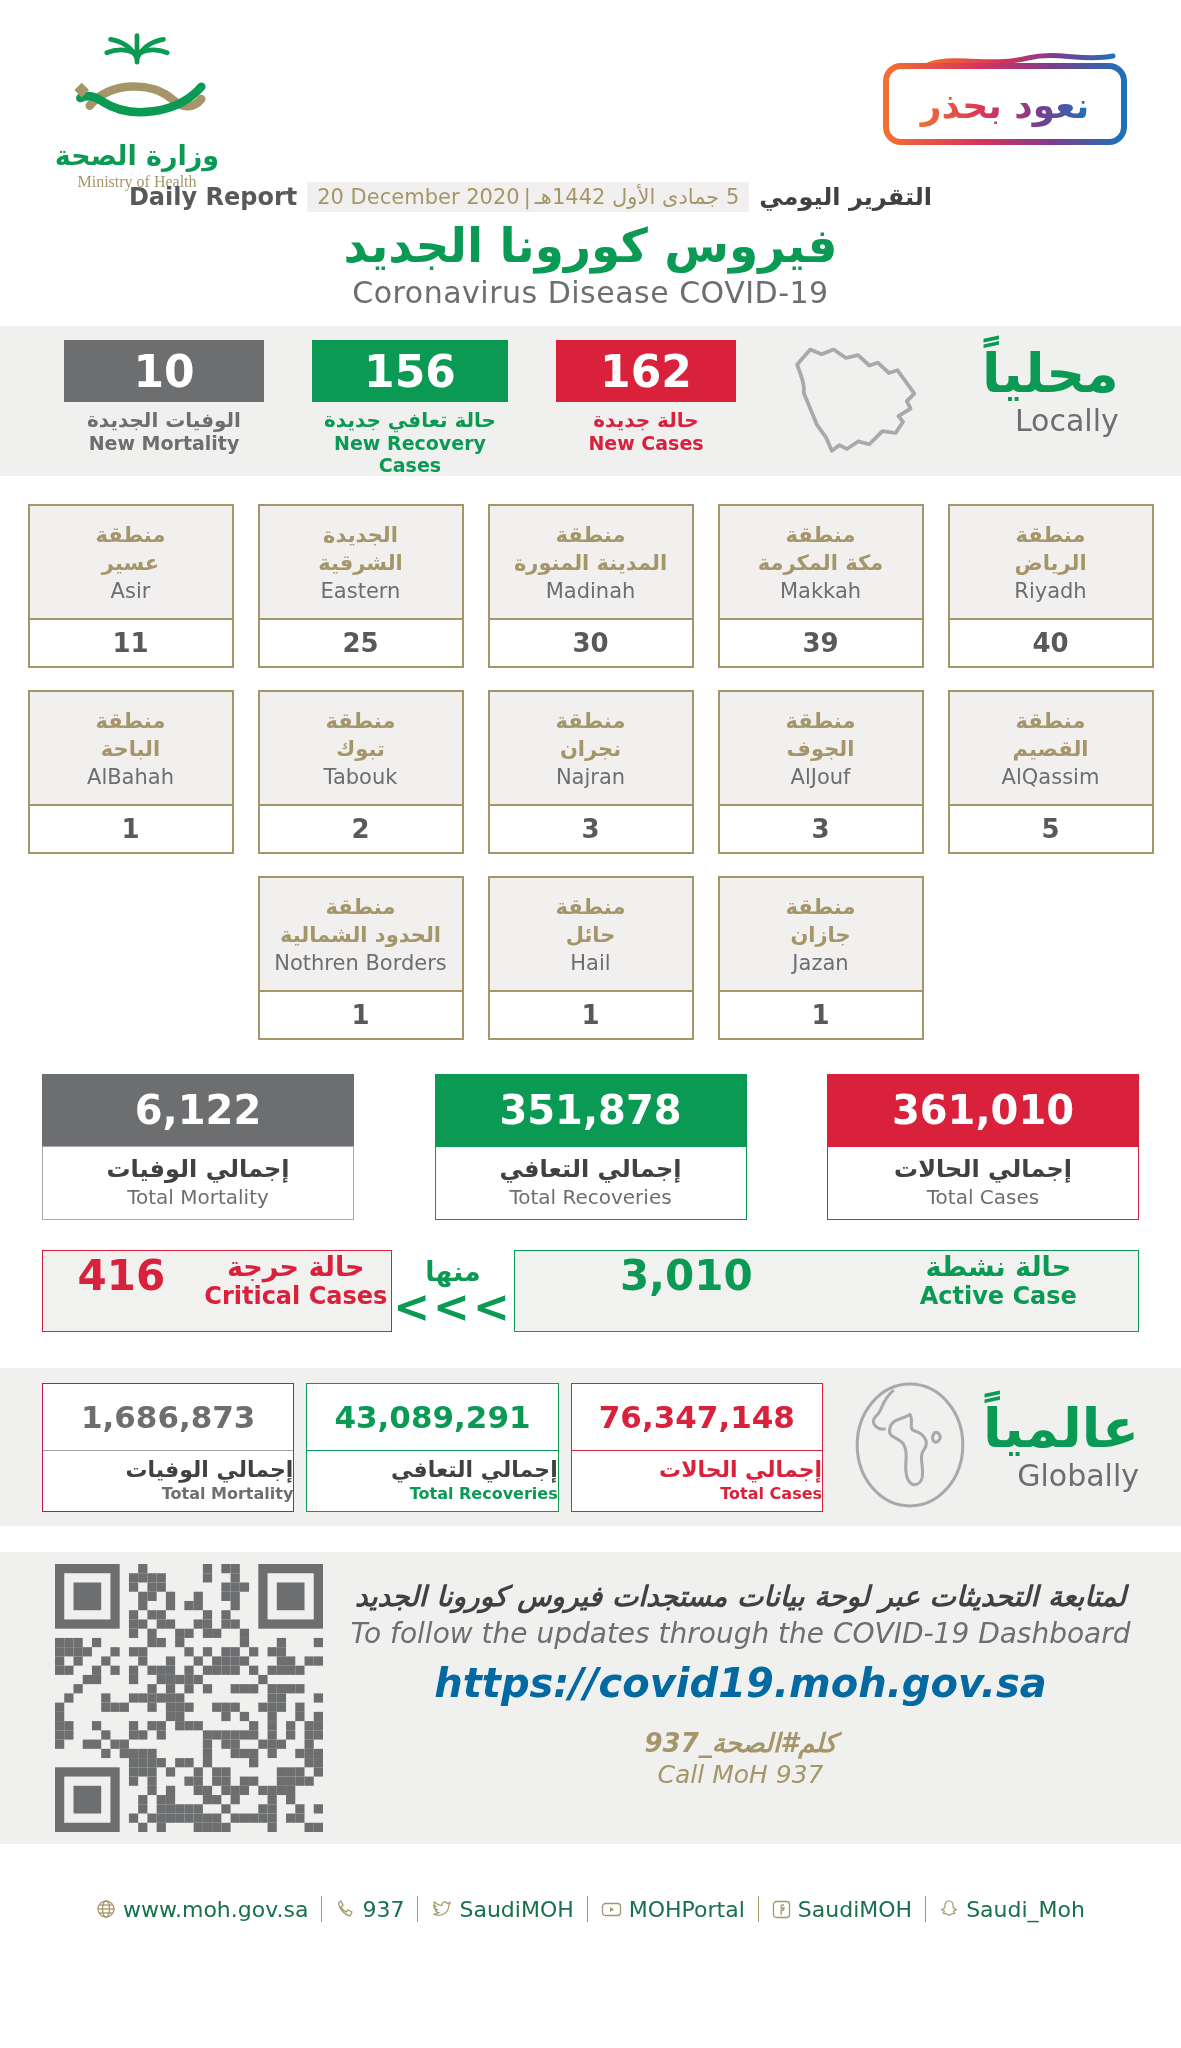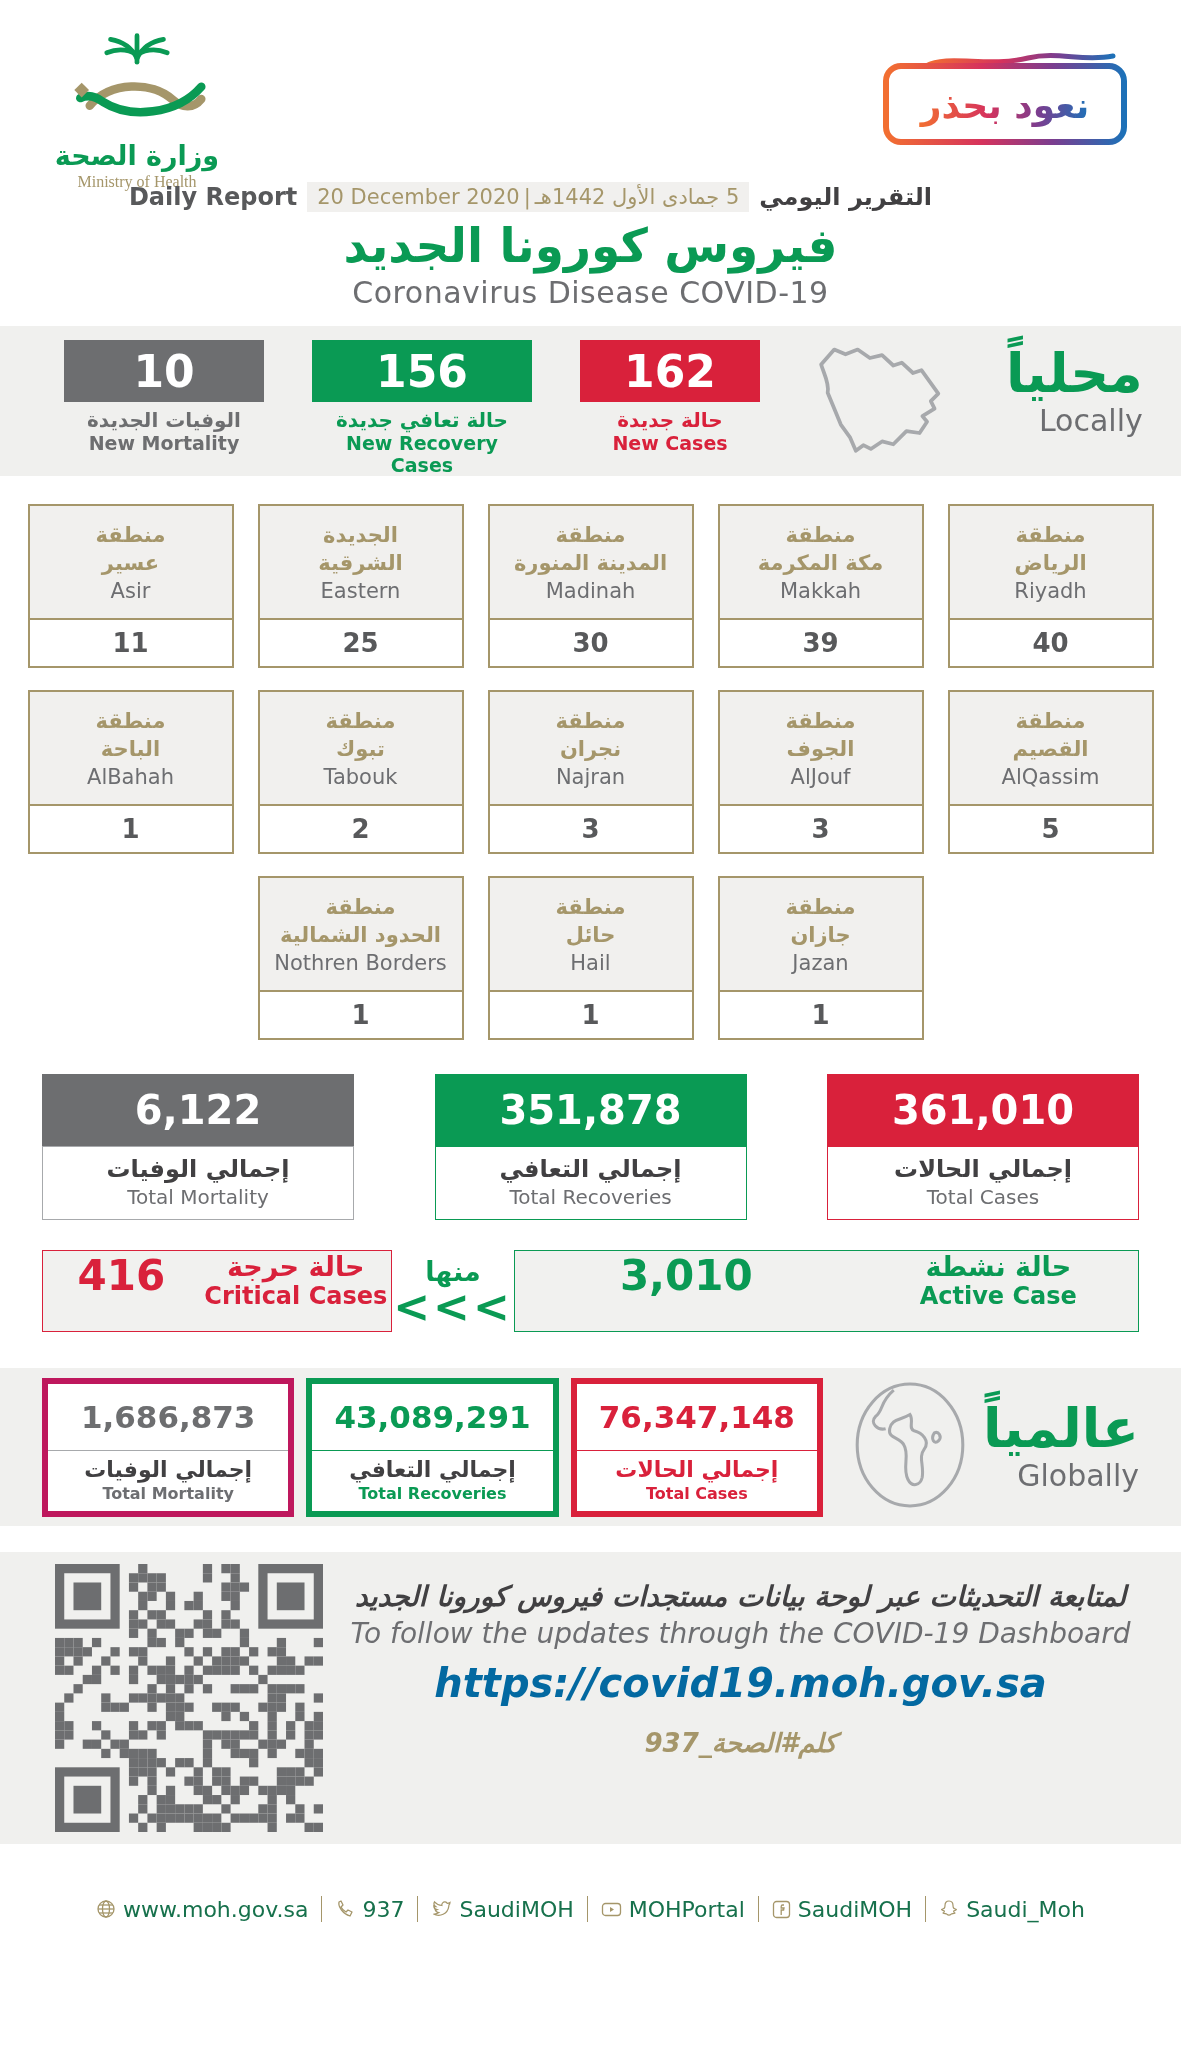--- a/index.html
+++ b/index.html
@@ -38,21 +38,21 @@
 
   
   .main-title-ar{color:var(--green);font-size:47px;font-weight:bold;text-align:center;margin-top:6px;}
   .main-title-en{color:var(--graytext);font-size:30px;text-align:center;margin-top:2px;letter-spacing:.5px;}
 
   
   .locally-band{background:var(--band);margin-top:16px;padding:14px 64px 12px 64px;display:flex;align-items:flex-start;gap:48px;height:150px;}
   .stat{text-align:center;}
   .stat-box{height:62px;display:flex;align-items:center;justify-content:center;color:#fff;font-size:44px;font-weight:bold;}
   .stat-gray .stat-box{background:var(--gray);width:200px;}
-  .stat-green .stat-box{background:var(--green);width:220px;}
+  .stat-green .stat-box{background:var(--green);width:196px;}
   .stat-red .stat-box{background:var(--red);width:180px;}
   .stat-ar{font-size:20px;font-weight:bold;margin-top:6px;}
   .stat-en{font-size:19px;font-weight:bold;}
   .stat-gray .stat-ar,.stat-gray .stat-en{color:var(--gray);}
   .stat-green .stat-ar,.stat-green .stat-en{color:var(--green);}
   .stat-red .stat-ar,.stat-red .stat-en{color:var(--red);}
   .map-wrap{margin-top:2px;}
   .locally-label{margin-left:auto;text-align:right;margin-top:6px;}
   .locally-ar{color:var(--green);font-size:54px;font-weight:bold;line-height:1.05;}
   .locally-en{color:var(--graytext);font-size:30px;margin-top:0px;}
@@ -93,21 +93,21 @@
   .critical-box .split-value,.critical-box .split-ar,.critical-box .split-en{color:var(--red);}
   .active-box .split-value,.active-box .split-ar,.active-box .split-en{color:var(--green);}
   .split-ar{font-size:27px;font-weight:bold;}
   .split-en{font-size:24px;font-weight:bold;}
   .of-which{color:var(--green);text-align:center;}
   .of-which-ar{font-size:27px;font-weight:bold;}
   .of-which-arrows{font-size:44px;font-weight:bold;letter-spacing:3px;line-height:.9;}
 
   
   .globally-band{background:var(--band);margin-top:36px;padding:12px 42px;display:flex;align-items:center;gap:12px;height:158px;}
-  .gbox{width:266px;background:#fff;border:6px solid #be185d;text-align:center;}
+  .gbox{width:266px;background:#fff;border:1px solid #be185d;text-align:right;}
   .gbox .g-num{height:66px;display:flex;align-items:center;justify-content:center;font-size:31px;font-weight:bold;}
   .gbox .g-sep{height:1px;background:#a7a9ac;}
   .gbox .g-ar{font-size:22px;font-weight:bold;margin-top:6px;}
   .gbox .g-en{font-size:16px;font-weight:bold;margin:2px 0 8px 0;}
   .gbox-gray .g-num{color:var(--gray);}
   .gbox-gray .g-ar{color:var(--dark);}
   .gbox-gray .g-en{color:var(--graytext);}
   .gbox-green{border-color:var(--green);}
   .gbox-green .g-sep{background:var(--green);}
   .gbox-green .g-num{color:var(--green);}
@@ -729,20 +729,21 @@
         <rect x="0" y="22" width="7" height="7" fill="#6d6e70"></rect>
         <rect x="1" y="23" width="5" height="5" fill="#f0f0ee"></rect>
         <rect x="2" y="24" width="3" height="3" fill="#6d6e70"></rect>
       </svg>
     <div class="qr-content">
       <div class="dash-ar" dir="rtl">لمتابعة التحديثات عبر لوحة بيانات مستجدات فيروس كورونا الجديد</div>
       <div class="dash-en">To follow the updates through the COVID-19 Dashboard</div>
       <a class="dash-url" href="#">https://covid19.moh.gov.sa</a>
       <div class="call-block">
         <div class="call-ar" dir="rtl">كلم#الصحة_937</div>
+        <div class="call-en">Call MoH 937</div>
       </div>
     </div>
   </div>
 
   <div class="footer">
     <span class="footer-item">
       <svg width="20" height="20" viewBox="0 0 20 20">
           <g fill="none" stroke="#a5966a" stroke-width="1.3">
             <circle cx="10" cy="10" r="8"></circle>
             <ellipse cx="10" cy="10" rx="3.5" ry="8"></ellipse>

